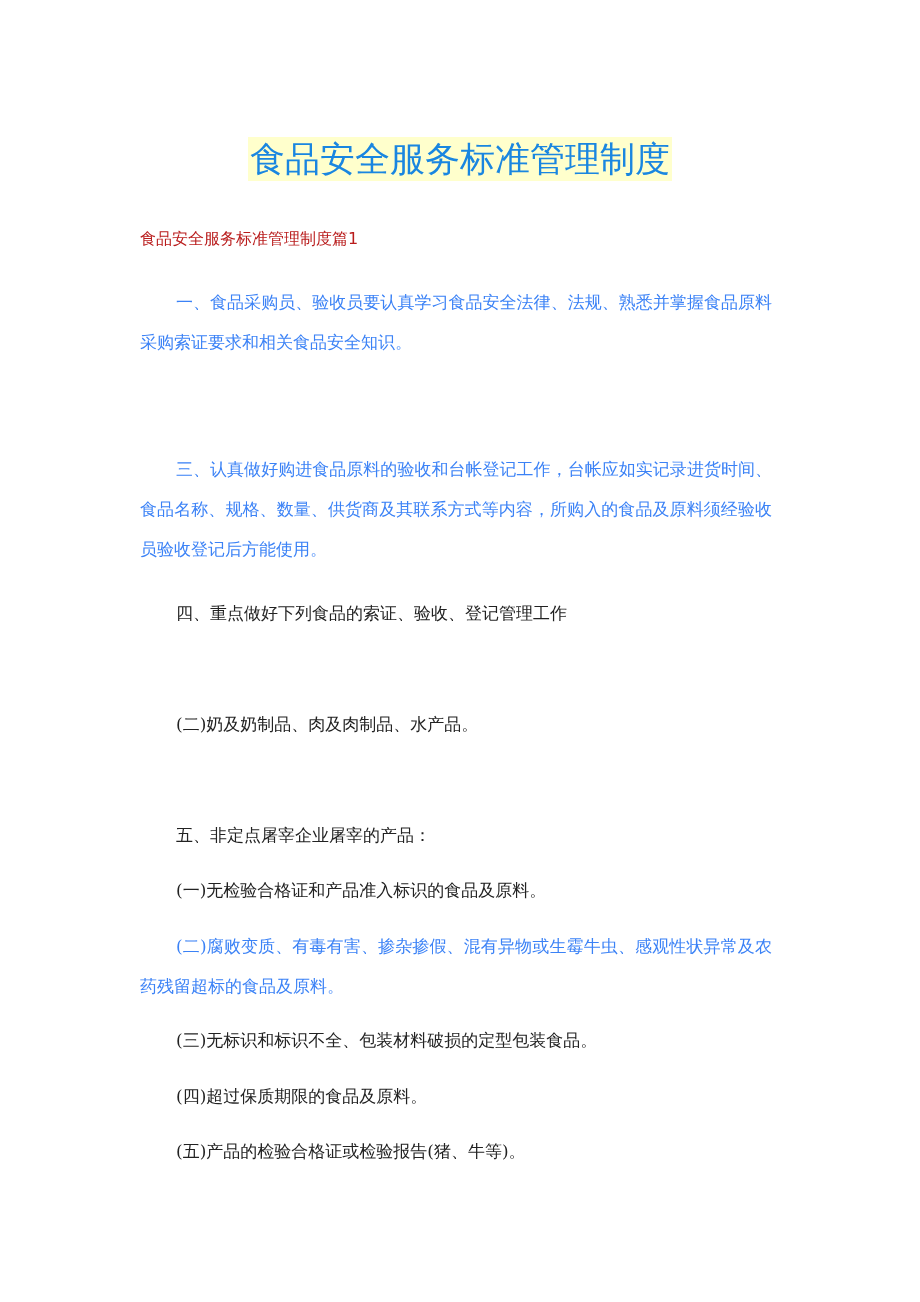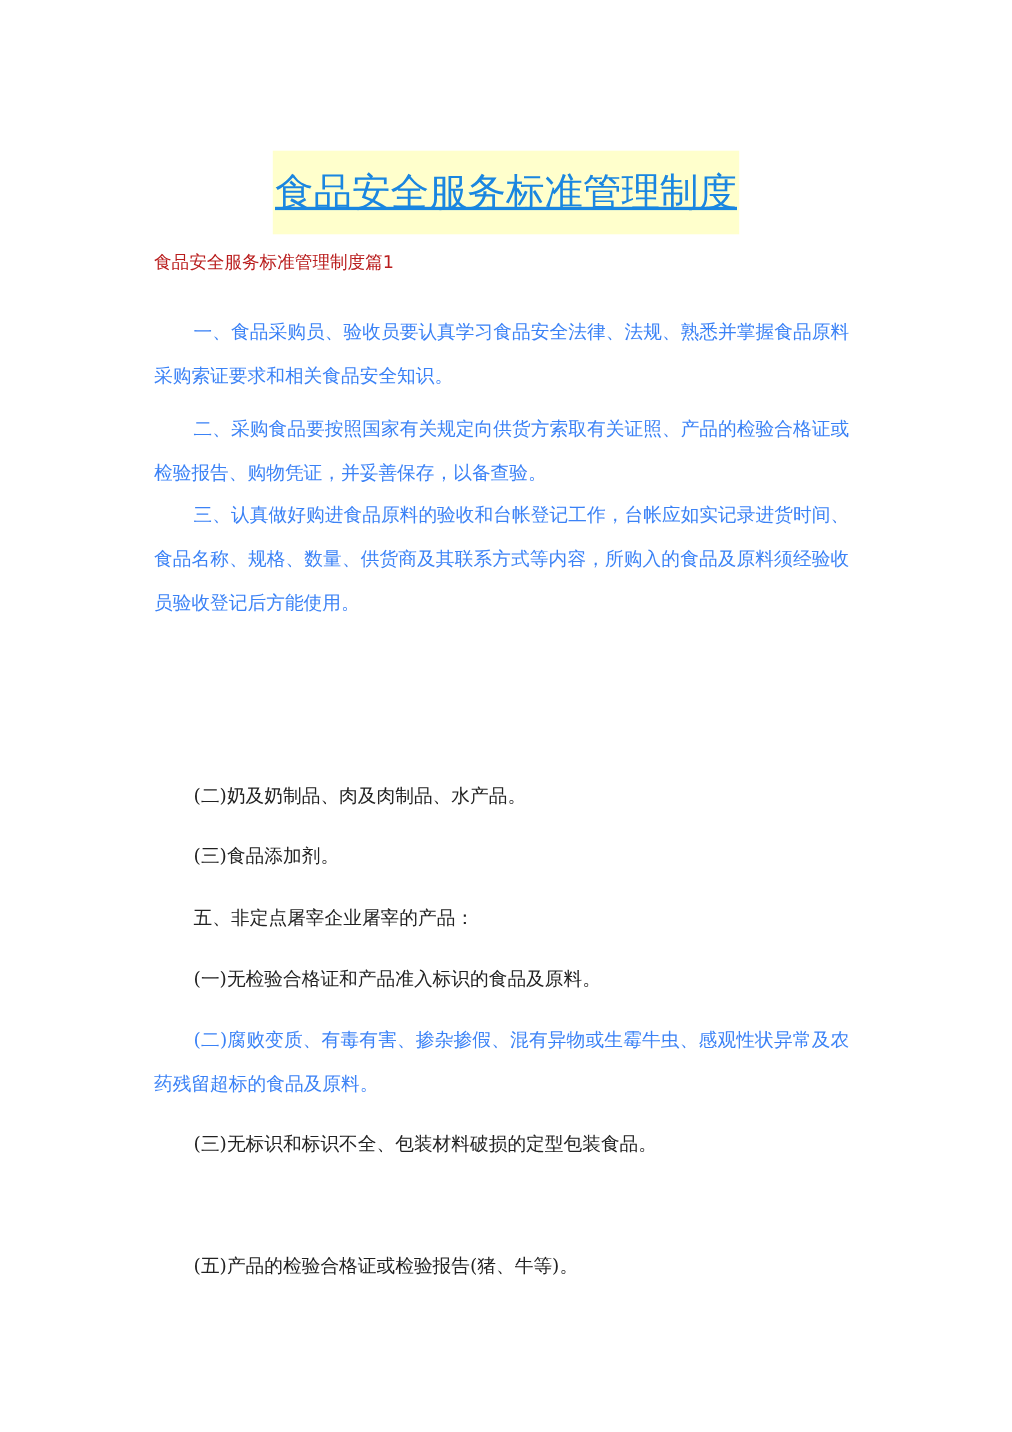--- a/index.html
+++ b/index.html
@@ -2,21 +2,21 @@
 <html><head>
 <meta charset="utf-8">
 <style>
   html, body { margin: 0; padding: 0; background: #ffffff; }
   body { width: 920px; height: 1302px; position: relative; overflow: hidden;
          font-family: "DejaVu Serif", "Liberation Serif", serif; color: #222; }
   .page { position: absolute; left: 0; top: 0; width: 920px; height: 1302px; }
   .title-wrap { position: absolute; top: 137px; left: 0; width: 920px; text-align: center; }
   .title { display: inline-block; background: #ffffcc; color: #1a86e0;
            font-family: "DejaVu Sans", "Liberation Sans", sans-serif;
-           font-size: 35px; line-height: 44px; padding: 16px 2px; letter-spacing: 0px; text-decoration: underline; }
+           font-size: 35px; line-height: 44px; padding: 0 2px; letter-spacing: 0px; }
   .subtitle { position: absolute; top: 228px; left: 140px;
               font-family: "DejaVu Sans", "Liberation Sans", sans-serif;
               color: #b91c1c; font-size: 16px; line-height: 22px; }
   .para { position: absolute; left: 140px; width: 632px;
           font-size: 17px; line-height: 40px; color: #3b82f6;
           text-align: justify; }
   .indent { text-indent: 36px; }
   .item { position: absolute; left: 176px; font-size: 17px; line-height: 40px; color: #222; }
 </style>
 </head>
@@ -24,26 +24,26 @@
 
 <div class="page">
 
   <div class="title-wrap">
     <span class="title">食品安全服务标准管理制度</span>
   </div>
 
   <div class="subtitle">食品安全服务标准管理制度篇1</div>
 
   <div class="para indent" style="top:282px;">一、食品采购员、验收员要认真学习食品安全法律、法规、熟悉并掌握食品原料采购索证要求和相关食品安全知识。</div>
-  <div class="para indent" style="top:370px;">二、采购食品要按照国家有关规定向供货方索取有关证照、产品的检验合格证或检验报告、购物凭证，并妥善保存，以备查验。</div>
   <div class="para indent" style="top:449px;">三、认真做好购进食品原料的验收和台帐登记工作，台帐应如实记录进货时间、食品名称、规格、数量、供货商及其联系方式等内容，所购入的食品及原料须经验收员验收登记后方能使用。</div>
 
+  <div class="item" style="top:593px;">四、重点做好下列食品的索证、验收、登记管理工作</div>
   <div class="item" style="top:704px;">(二)奶及奶制品、肉及肉制品、水产品。</div>
-  <div class="item" style="top:759px;">(三)食品添加剂。</div>
   <div class="item" style="top:815px;">五、非定点屠宰企业屠宰的产品：</div>
   <div class="item" style="top:870px;">(一)无检验合格证和产品准入标识的食品及原料。</div>
 
   <div class="para indent" style="top:926px;">(二)腐败变质、有毒有害、掺杂掺假、混有异物或生霉牛虫、感观性状异常及农药残留超标的食品及原料。</div>
 
   <div class="item" style="top:1020px;">(三)无标识和标识不全、包装材料破损的定型包装食品。</div>
+  <div class="item" style="top:1076px;">(四)超过保质期限的食品及原料。</div>
   <div class="item" style="top:1131px;">(五)产品的检验合格证或检验报告(猪、牛等)。</div>
 
 </div>
 
 </body></html>

